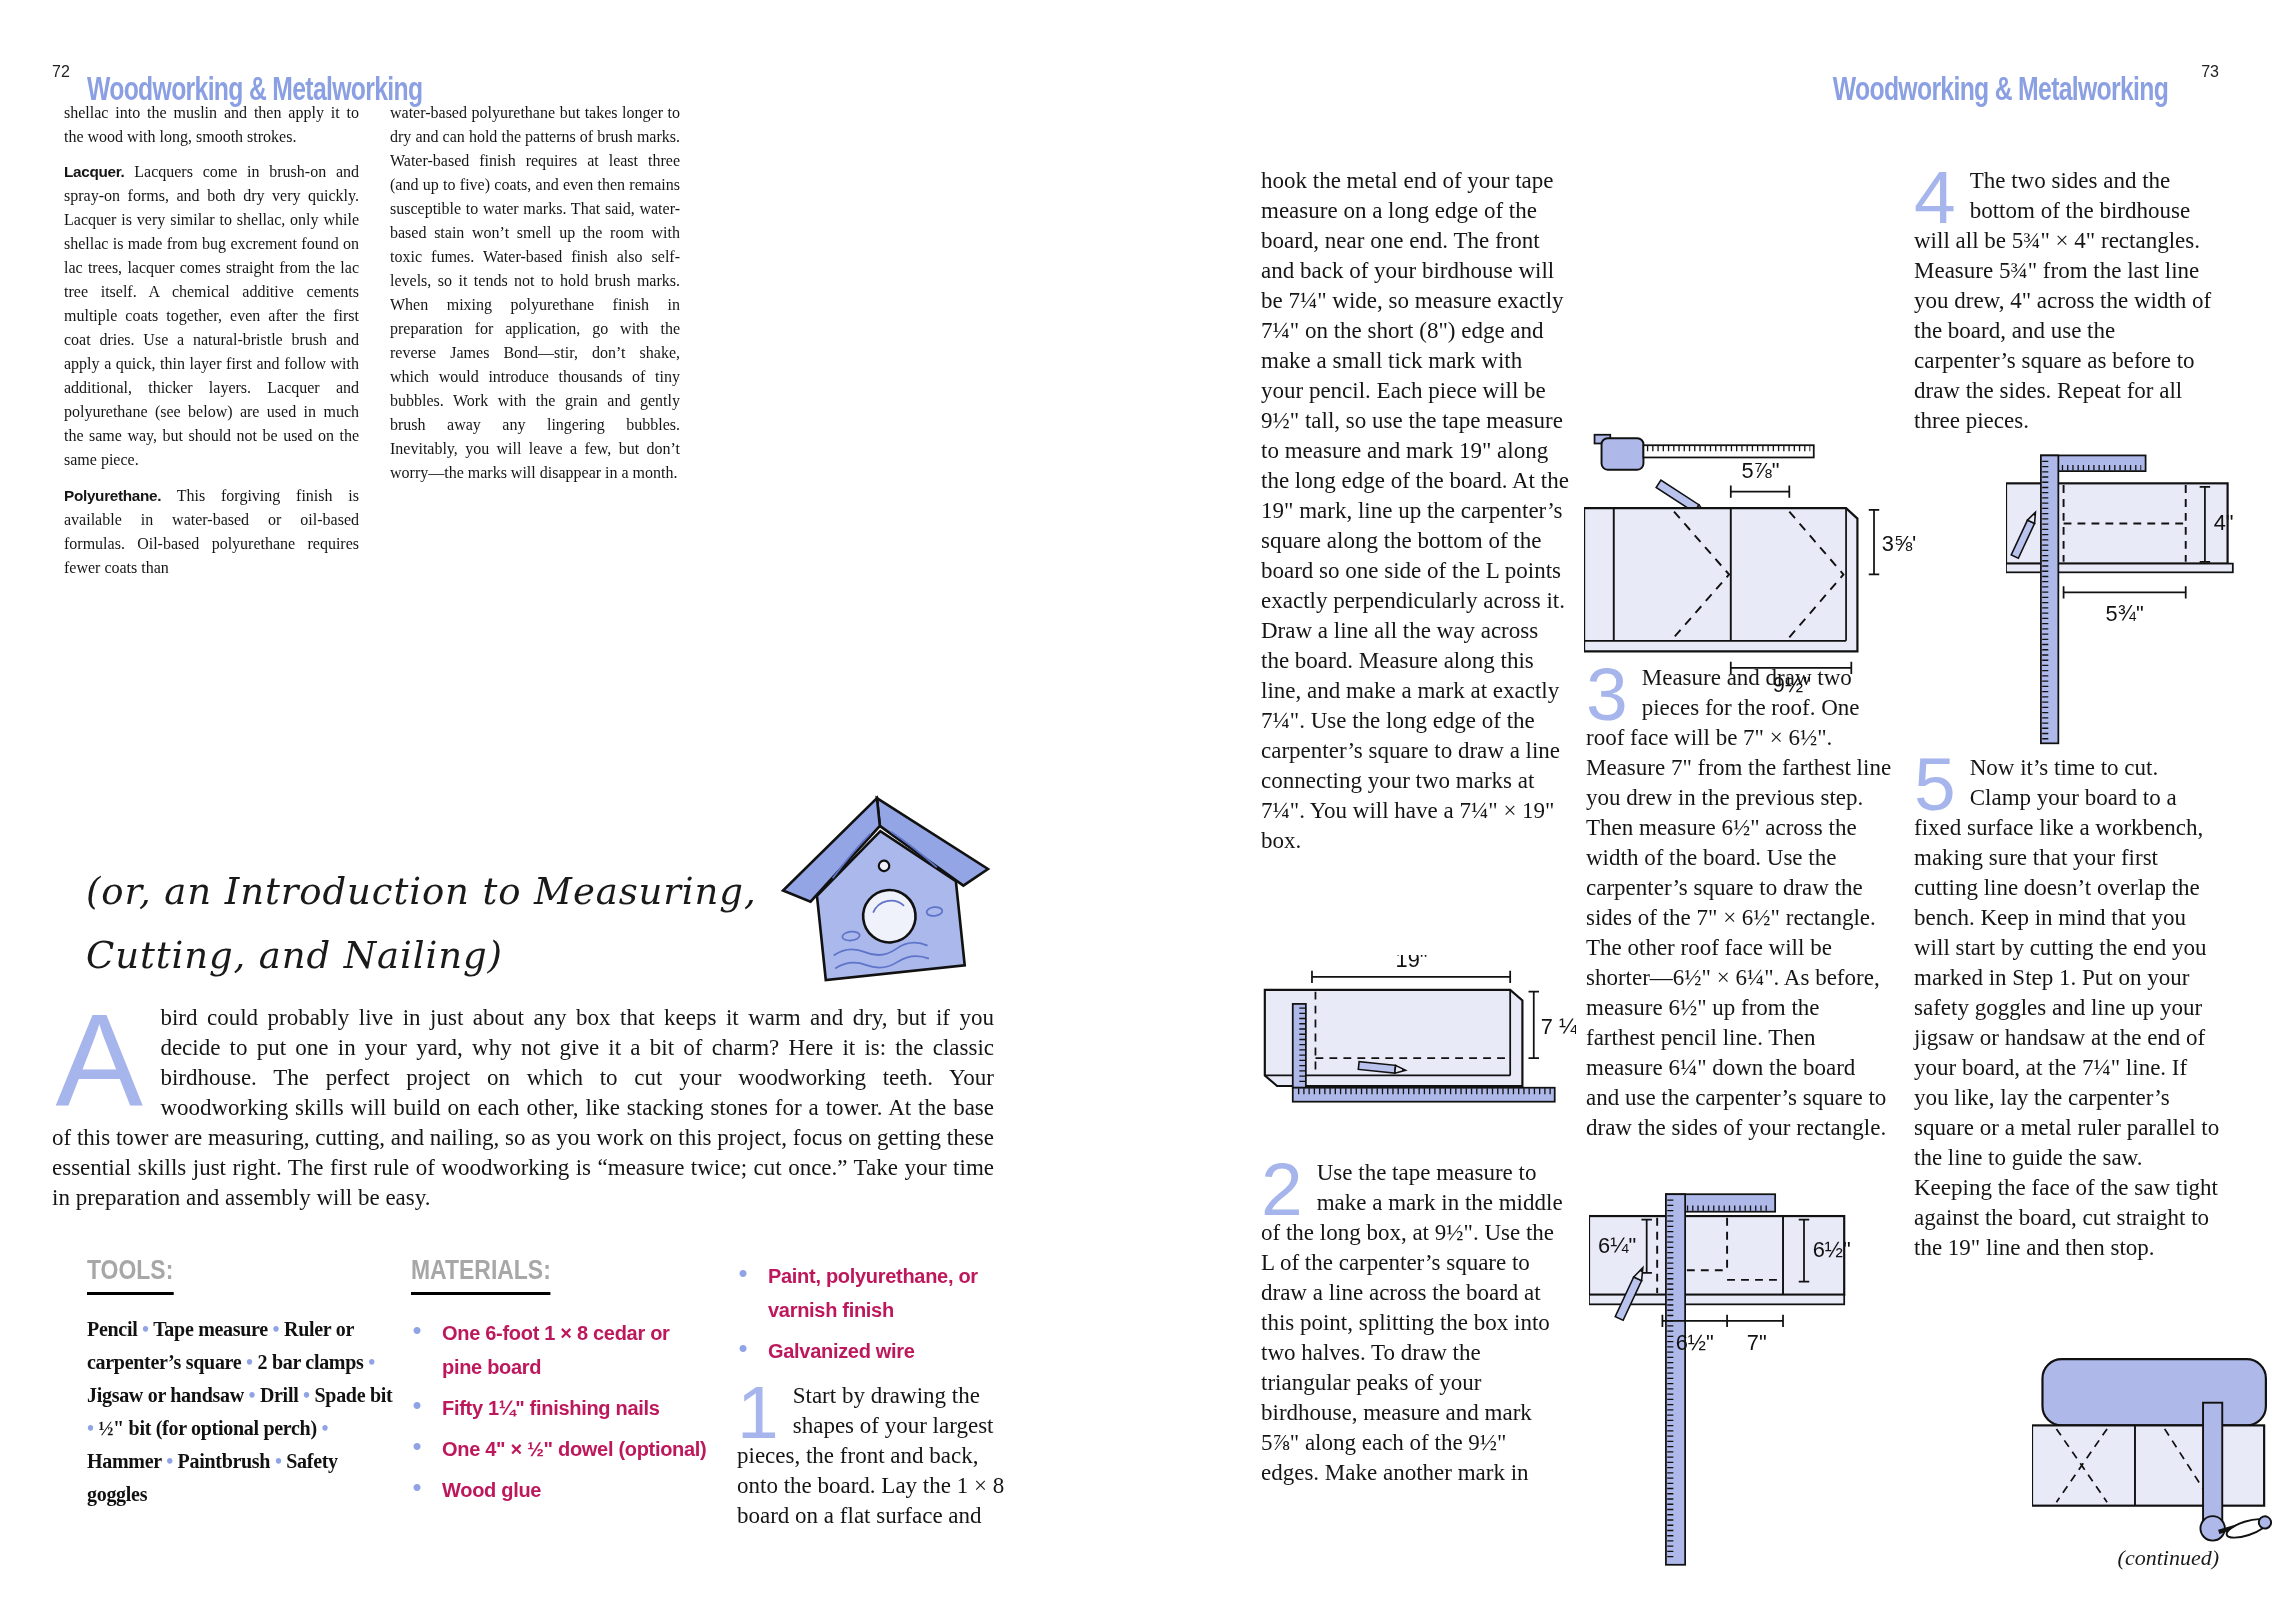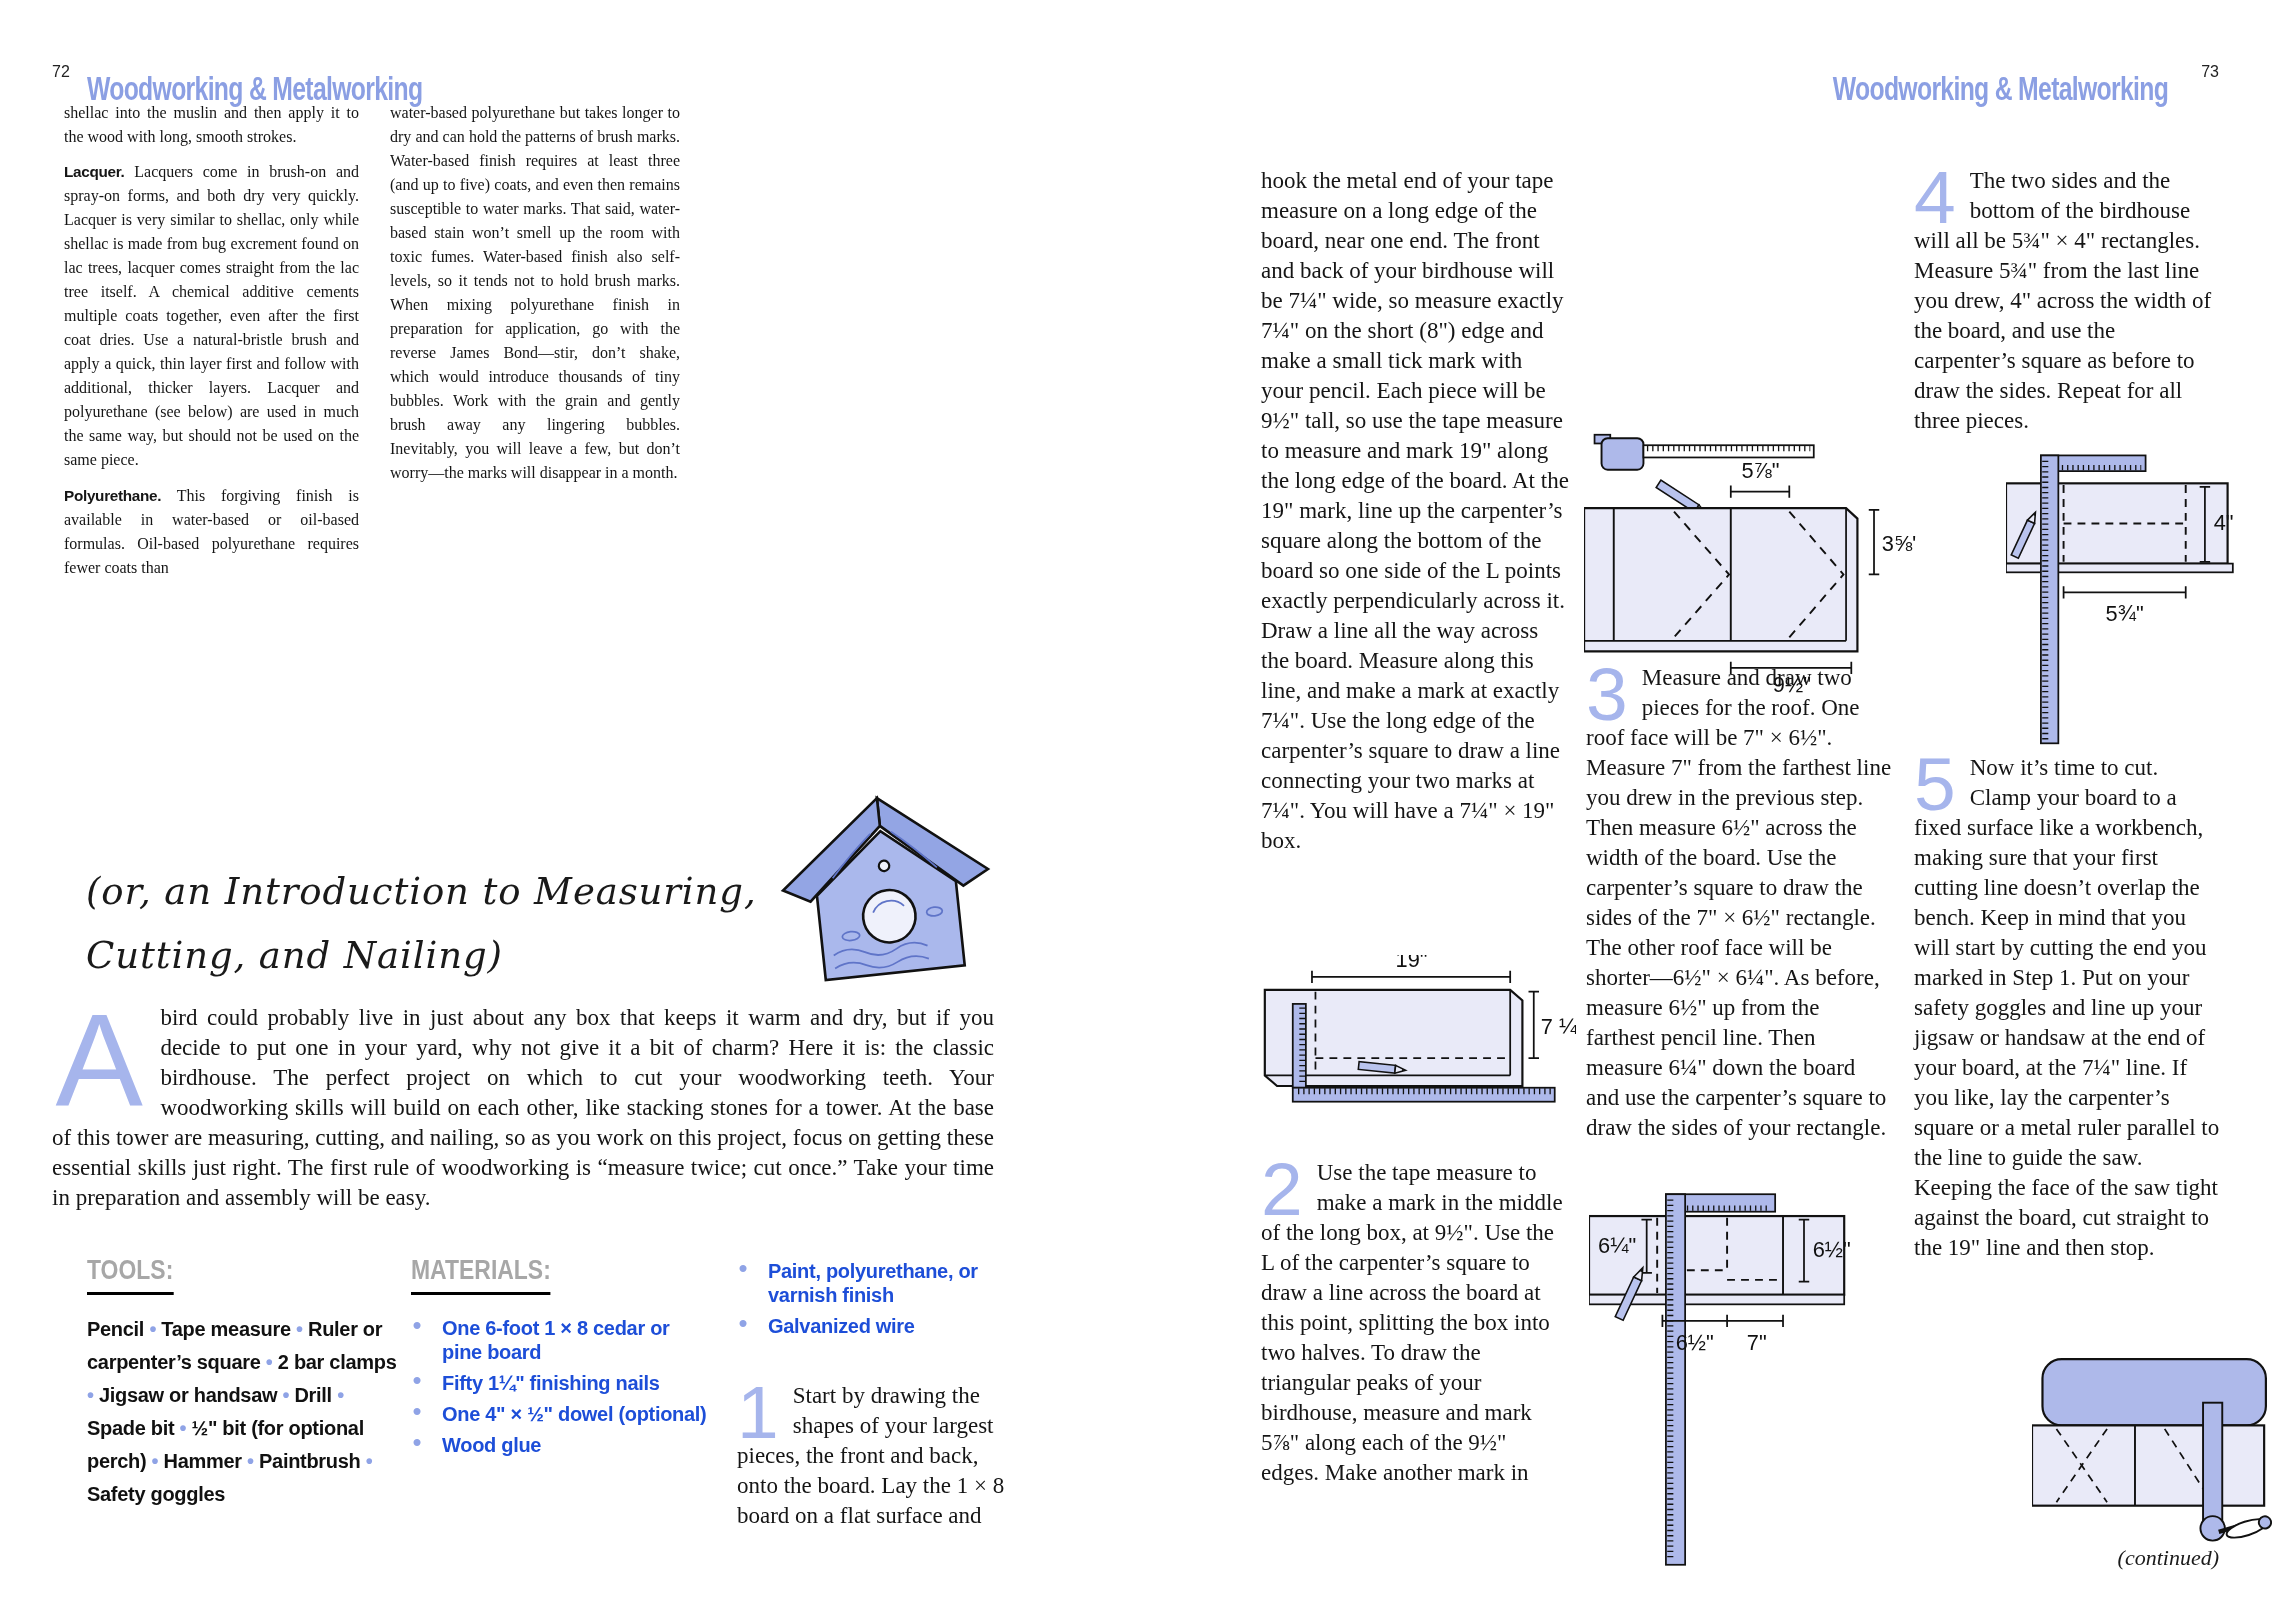--- a/index.html
+++ b/index.html
@@ -24,25 +24,25 @@
             color:#1a1a1a;letter-spacing:0.9px;white-space:nowrap;}
   
   .intro{position:absolute;font-size:23px;line-height:30px;text-align:justify;margin:0;}
   .dropcap{float:left;font-family:"Liberation Sans",sans-serif;font-weight:400;color:#A6B5EC;
            font-size:131px;line-height:98px;margin:8.7px 17.5px 0 3.5px;}
   
   .listhead{position:absolute;font-family:"Liberation Sans",sans-serif;font-weight:700;font-size:27px;
             color:#A7A7A7;letter-spacing:0;text-align:right;}
   .listhead .inner{display:inline-block;transform:scaleX(0.85);transform-origin:0 50%;
                    border-bottom:3.5px solid #000;padding-bottom:6.1px;}
-  .toollist{position:absolute;font-family:Liberation Sans, sans-serif;font-weight:700;font-size:20px;
+  .toollist{position:absolute;font-family:Liberation Serif, serif;font-weight:700;font-size:20px;
             line-height:33px;letter-spacing:-0.3px;color:#111;}
   .sep{color:#8FA3E6;}
   .matlist{position:absolute;font-family:"Liberation Sans",sans-serif;font-weight:700;font-size:20px;
-           line-height:24px;letter-spacing:-0.3px;color:#1d4ed8;list-style:none;margin:0;padding:0;}
+           line-height:34px;letter-spacing:-0.3px;color:#be185d;list-style:none;margin:0;padding:0;}
   .matlist li{position:relative;padding-left:31px;margin-bottom:7px;}
   .matlist li::before{content:"\2022";position:absolute;left:1.7px;top:-1.7px;color:#8FA3E6;font-size:24.5px;}
   
   .bigcol{position:absolute;font-size:23px;line-height:30px;text-align:left;}
   .bigcol p{margin:0;}
   .step{position:absolute;font-size:23px;line-height:30px;}
   .stepnum{float:left;font-family:"Liberation Sans",sans-serif;font-weight:400;color:#A6B5EC;
            font-size:75px;line-height:58px;margin:1.7px 14px 0 0;}
   .diagram{position:absolute;}
   .continued{position:absolute;font-style:italic;font-size:22px;color:#1a1a1a;}

